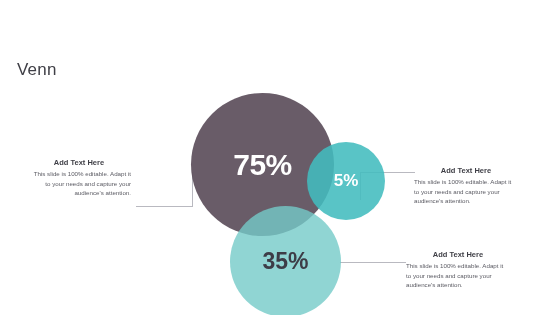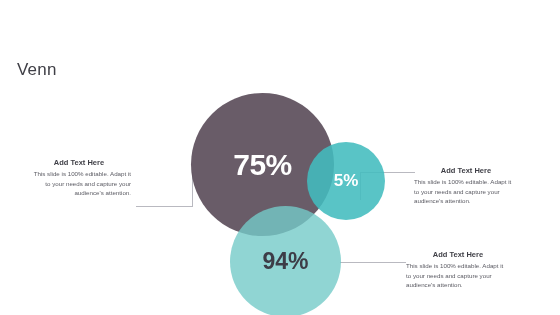--- a/index.html
+++ b/index.html
@@ -183,21 +183,21 @@
     <div class="conn conn2"></div>
     <div class="conn conn3"></div>
 
     <div class="circle circle-big">
       <span class="pct">75%</span>
     </div>
     <div class="circle circle-small">
       <span class="pct-small">5%</span>
     </div>
     <div class="circle circle-mid">
-      <span class="pct-mid">94%</span>
+      <span class="pct-mid">35%</span>
     </div>
   </div>
 
   <div class="txtblk txt-left">
     <div class="head">Add Text Here</div>
     <div class="body">This slide is 100% editable. Adapt it to your needs and capture your audience's attention.</div>
   </div>
 
   <div class="txtblk txt-right1">
     <div class="head">Add Text Here</div>

